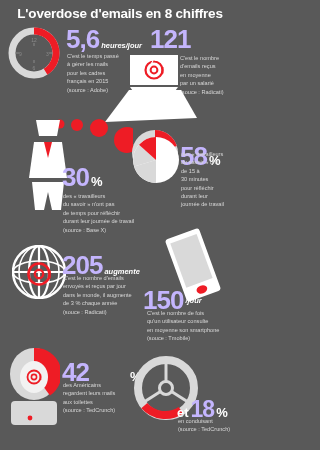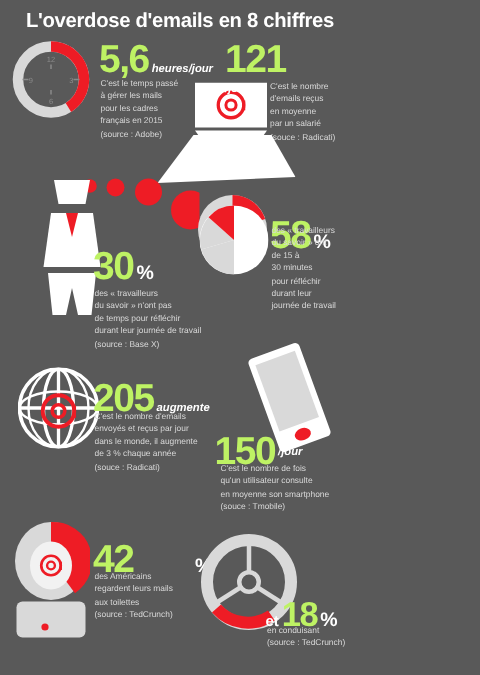--- a/index.html
+++ b/index.html
@@ -28,38 +28,38 @@
     letter-spacing: -0.2px;
     color: #ffffff;
   }
 
   
   .big {
     font-size: 26px;
     font-weight: bold;
     line-height: 0.95;
     letter-spacing: -1px;
-    color: #bef264;
+    color: #c4b5fd;
     white-space: nowrap;
   }
   .big.sm { font-size: 23px; }
   .unit {
     font-size: 7.5px;
     font-weight: bold;
     font-style: italic;
     color: #ffffff;
     vertical-align: baseline;
   }
   .pct {
     font-size: 13px;
     font-weight: bold;
     color: #ffffff;
   }
   .pre {
-    font-size: 10px;
+    font-size: 13px;
     font-weight: bold;
     color: #ffffff;
   }
   .desc {
     font-size: 5.6px;
     line-height: 1.5;
     color: #d8d8d8;
     white-space: pre-line;
   }
   .numrow { display: flex; align-items: baseline; gap: 2px; }

